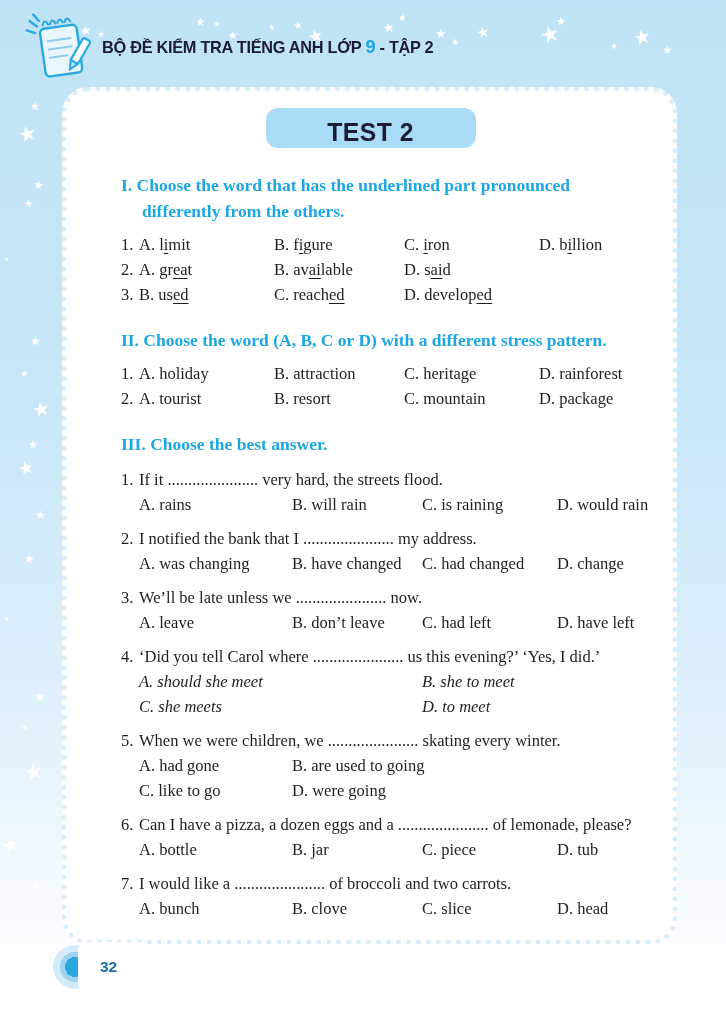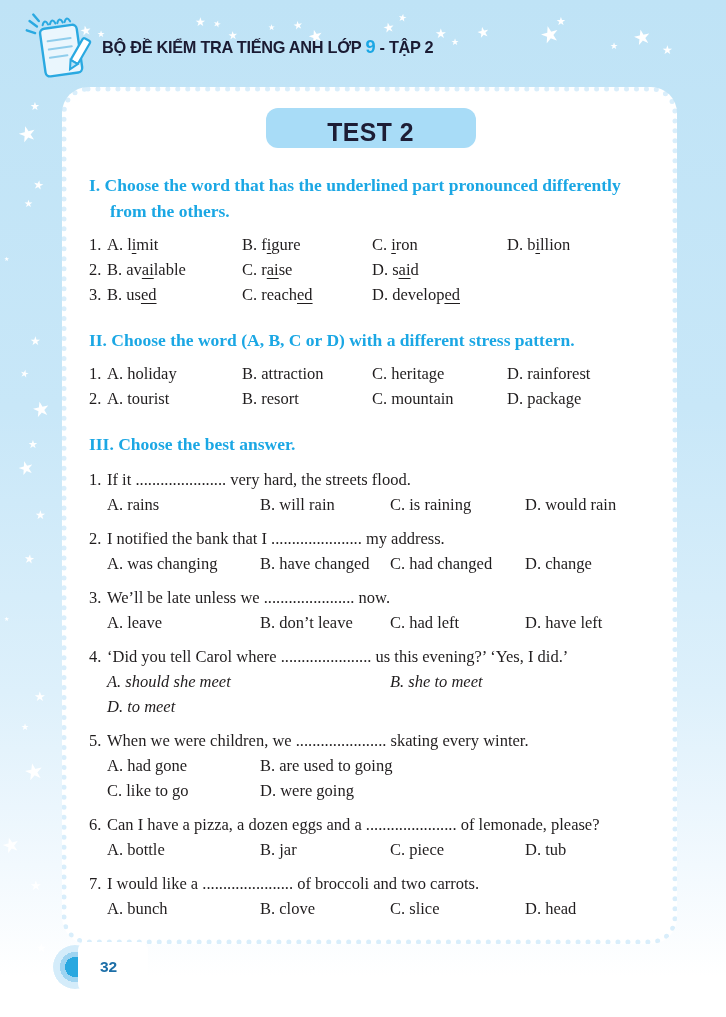--- a/index.html
+++ b/index.html
@@ -33,21 +33,21 @@
   }
   .test-badge span{
     font-family:"Liberation Sans", sans-serif;font-weight:bold;font-size:26px;color:#1d1d35;
     letter-spacing:0.5px;transform:scaleX(0.95);
   }
 
   .sec-h{
     font-weight:bold;color:#1ba7e4;font-size:17.5px;line-height:26px;
     padding-left:21px;text-indent:-21px;max-width:600px;margin:0 0 8px 0;
   }
-  .sec{margin-top:20px;}
+  .sec{margin-top:20px;margin-left:32px;}
   .sec.first{margin-top:24px;}
   .sec.first .sec-h{margin-bottom:8px;}
   .sec.third .sec-h{margin-bottom:10px;}
 
   .q{position:relative;font-size:16.5px;color:#201d1e;}
   .qrow{padding-left:18px;line-height:26px;}
   .qrow .num{position:absolute;left:0;top:0;}
   .stem{padding-left:18px;line-height:25px;position:relative;}
   .stem .num{position:absolute;left:0;top:0;}
   .sec.third .q{margin-top:9px;}
@@ -159,22 +159,22 @@
           <div class="opts grid4">
             <span class="opt"><span class="olabel">A.</span> <span class="otext"><span>l</span><span class="u">i</span><span>mit</span></span></span>
             <span class="opt"><span class="olabel">B.</span> <span class="otext"><span>f</span><span class="u">i</span><span>gure</span></span></span>
             <span class="opt"><span class="olabel">C.</span> <span class="otext"><span class="u">i</span><span>ron</span></span></span>
             <span class="opt"><span class="olabel">D.</span> <span class="otext"><span>b</span><span class="u">i</span><span>llion</span></span></span>
           </div>
         </div>
         <div class="q qrow">
           <span class="num">2.</span>
           <div class="opts grid4">
+            <span class="opt"><span class="olabel">A.</span> <span class="otext"><span>gr</span><span class="u">ea</span><span>t</span></span></span>
             <span class="opt"><span class="olabel">B.</span> <span class="otext"><span>av</span><span class="u">ai</span><span>lable</span></span></span>
-            <span class="opt"><span class="olabel">C.</span> <span class="otext"><span>r</span><span class="u">ai</span><span>se</span></span></span>
             <span class="opt"><span class="olabel">D.</span> <span class="otext"><span>s</span><span class="u">ai</span><span>d</span></span></span>
           </div>
         </div>
         <div class="q qrow">
           <span class="num">3.</span>
           <div class="opts grid4">
             <span class="opt"><span class="olabel">B.</span> <span class="otext"><span>us</span><span class="u">ed</span></span></span>
             <span class="opt"><span class="olabel">C.</span> <span class="otext"><span>reach</span><span class="u">ed</span></span></span>
             <span class="opt"><span class="olabel">D.</span> <span class="otext"><span>develop</span><span class="u">ed</span></span></span>
           </div>
@@ -228,20 +228,21 @@
             <span class="opt"><span class="olabel">B.</span> <span class="otext">don’t leave</span></span>
             <span class="opt"><span class="olabel">C.</span> <span class="otext">had left</span></span>
             <span class="opt"><span class="olabel">D.</span> <span class="otext">have left</span></span>
           </div>
         </div>
         <div class="q">
           <div class="stem"><span class="num">4.</span><span>‘Did you tell Carol where ...................... us this evening?’ ‘Yes, I did.’</span></div>
           <div class="opts opts-ind grid2w">
             <span class="opt"><span class="olabel">A.</span> <span class="otext">should she meet</span></span>
             <span class="opt"><span class="olabel">B.</span> <span class="otext">she to meet</span></span>
+            <span class="opt"><span class="olabel">C.</span> <span class="otext">she meets</span></span>
             <span class="opt"><span class="olabel">D.</span> <span class="otext">to meet</span></span>
           </div>
         </div>
         <div class="q">
           <div class="stem"><span class="num">5.</span><span>When we were children, we ...................... skating every winter.</span></div>
           <div class="opts opts-ind grid2n">
             <span class="opt"><span class="olabel">A.</span> <span class="otext">had gone</span></span>
             <span class="opt"><span class="olabel">B.</span> <span class="otext">are used to going</span></span>
             <span class="opt"><span class="olabel">C.</span> <span class="otext">like to go</span></span>
             <span class="opt"><span class="olabel">D.</span> <span class="otext">were going</span></span>

